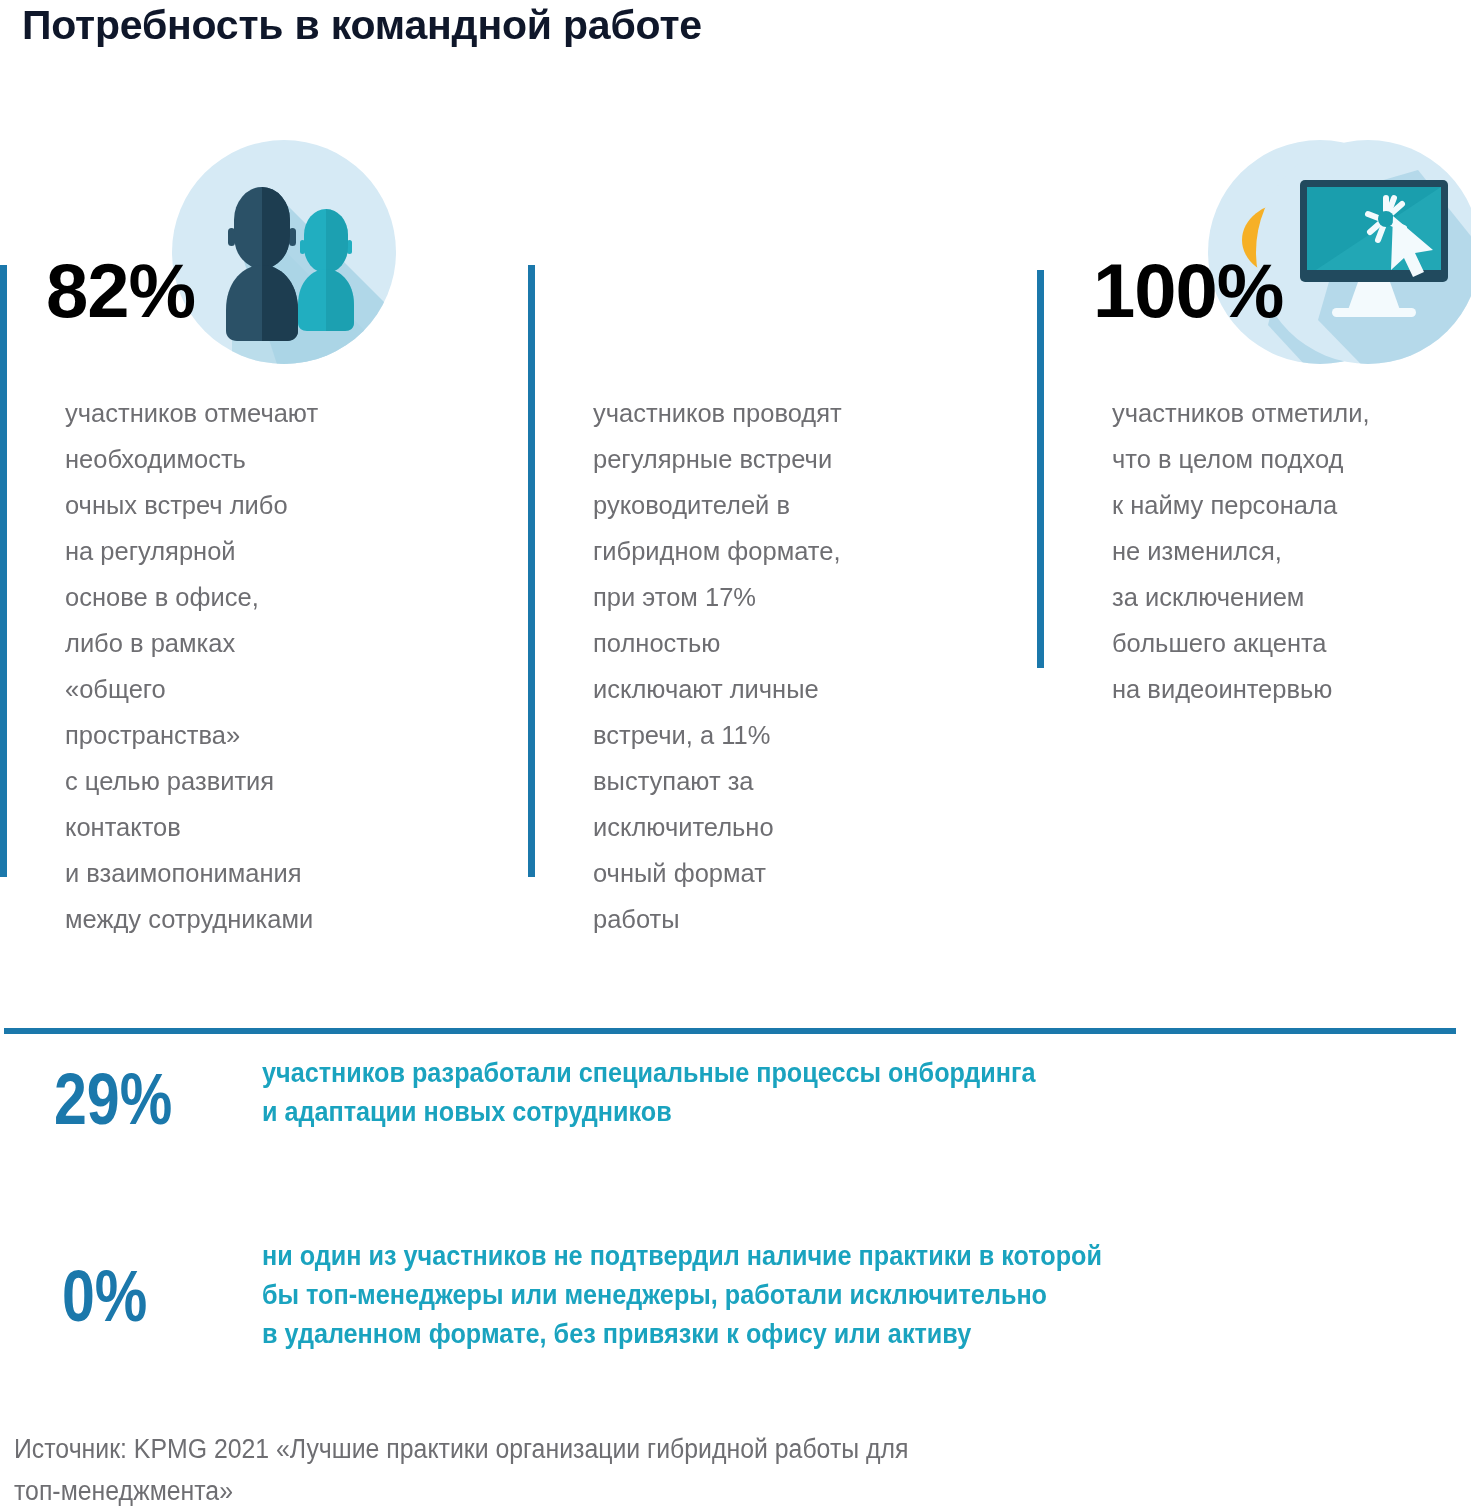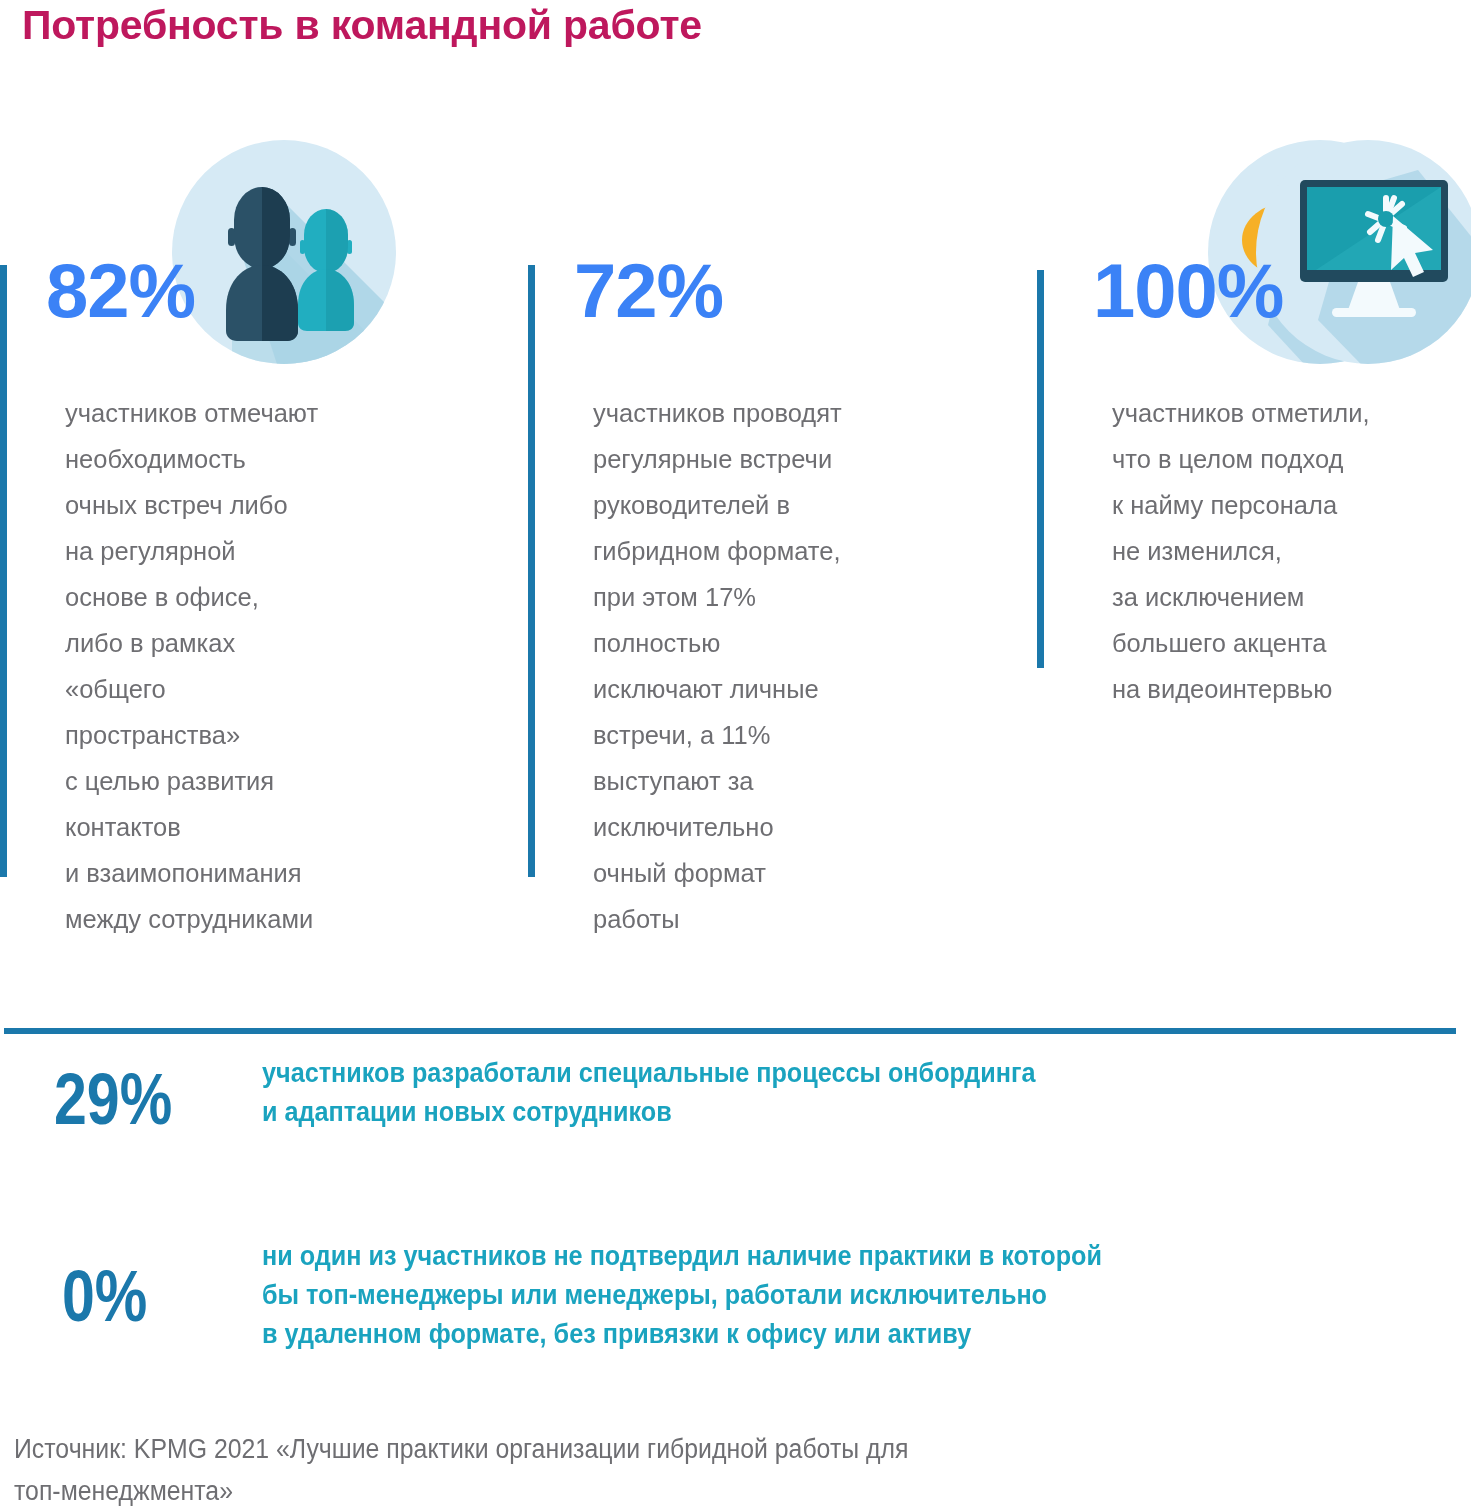--- a/index.html
+++ b/index.html
@@ -15,21 +15,21 @@
     overflow: hidden;
   }
 
   
   .page-title {
     position: absolute;
     left: 22px;
     top: 2px;
     font-size: 41px;
     font-weight: bold;
-    color: #be185d;
+    color: #0f172a;
     letter-spacing: -0.2px;
     white-space: nowrap;
   }
 
   
   .stats-row {
     position: absolute;
     left: 0;
     top: 140px;
     width: 1471px;
@@ -63,21 +63,21 @@
   }
   .stat-col.c1 .icon-wrap { left: 172px; }
   .stat-col.c2 .icon-wrap { left: 680px; }
   .stat-col.c3 .icon-wrap { left: 219px; }
 
   .pct {
     position: absolute;
     top: 113px;
     font-size: 76px;
     font-weight: bold;
-    color: #3b82f6;
+    color: #000000;
     line-height: 1;
     letter-spacing: -1px;
     z-index: 3;
     white-space: nowrap;
     text-align: center;
   }
   .stat-col.c1 .pct { left: 46px; }
   .stat-col.c2 .pct { left: 46px; }
   .stat-col.c3 .pct { left: 56px; }
 
@@ -248,21 +248,20 @@
           <path d="M84 96 a54 42 0 0 0 108 -4 a54 42 0 0 1 -108 4 z" fill="#e4f1f8"></path>
           <path d="M85 92 h106 a54 42 0 0 1 -53 32 a54 42 0 0 1 -53 -32 z" fill="#e4f1f8"></path>
           <path d="M120 154 l4 -38 h16 z" fill="#e4f1f8"></path>
         </g>
         <circle cx="112" cy="86" r="9" fill="#21aec0"></circle>
         <circle cx="138" cy="86" r="9" fill="#21aec0"></circle>
         <circle cx="164" cy="86" r="9" fill="#21aec0"></circle>
       </svg>
     </div>
 
-    <div class="pct">72%</div>
     <div class="stat-body">участников проводят
 регулярные встречи
 руководителей в
 гибридном формате,
 при этом 17%
 полностью
 исключают личные
 встречи, а 11%
 выступают за
 исключительно

